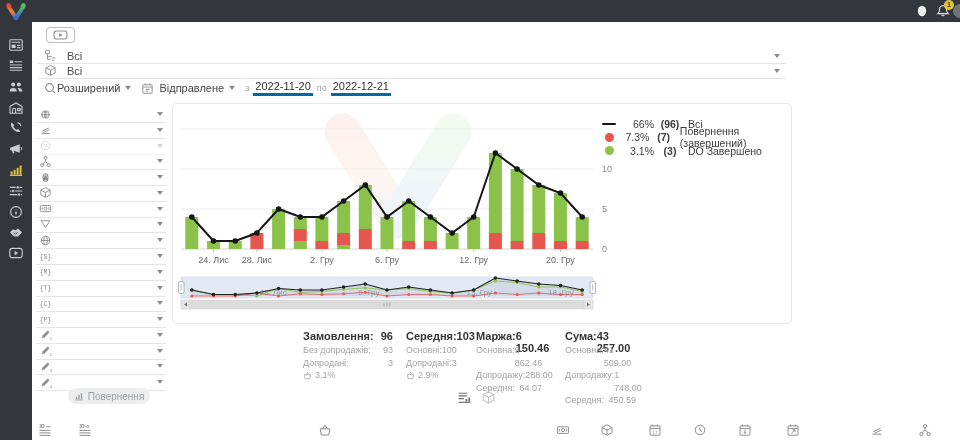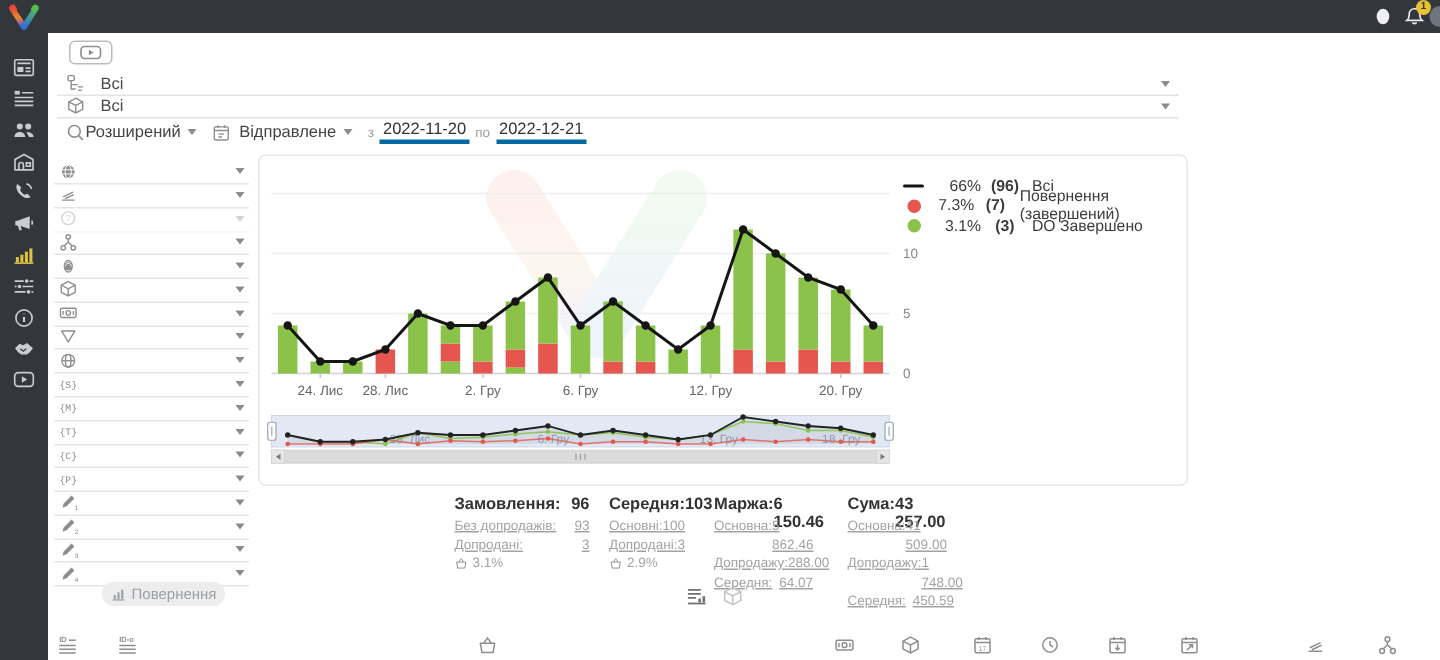--- a/index.html
+++ b/index.html
@@ -39,21 +39,21 @@
   #legend{position:absolute;left:428px;top:13px;font-size:10.5px;color:#3c3c3c;}
   .lg-row{display:flex;align-items:center;height:13.5px;cursor:pointer;}
   .lg-sw{width:16px;display:flex;justify-content:center;margin-right:4px;flex:0 0 auto;}
   .lg-dot{width:9px;height:9px;border-radius:50%;}
   .lg-line{width:14px;height:2.5px;background:#151515;border-radius:2px;}
   .lg-pct{width:33px;text-align:right;margin-right:3px;}
   .lg-cnt{width:26px;text-align:center;margin-right:5px;font-weight:bold;}
   
   .stat-col{position:absolute;top:330px;}
   .stat-head{display:flex;justify-content:space-between;font-size:11px;font-weight:bold;color:#333;height:14px;}
-  .stat-sub{display:flex;justify-content:space-between;font-size:9px;color:#a3a3a3;line-height:12.5px;text-decoration:underline;}
+  .stat-sub{display:flex;justify-content:space-between;font-size:9px;color:#a3a3a3;line-height:12.5px;}
   .stat-pct{display:flex;align-items:center;gap:3px;font-size:9px;color:#a3a3a3;line-height:12.5px;}
   .toggle{position:absolute;top:390px;width:15px;height:15px;cursor:pointer;}
   
   .btb{position:absolute;left:0;top:420px;width:960px;height:20px;background:#fff;}
   .btb-ico{position:absolute;top:3px;width:14px;height:14px;transform:translateX(-50%);cursor:pointer;}
   svg{overflow:visible;}
 </style>
 </head>
 <body>
 

